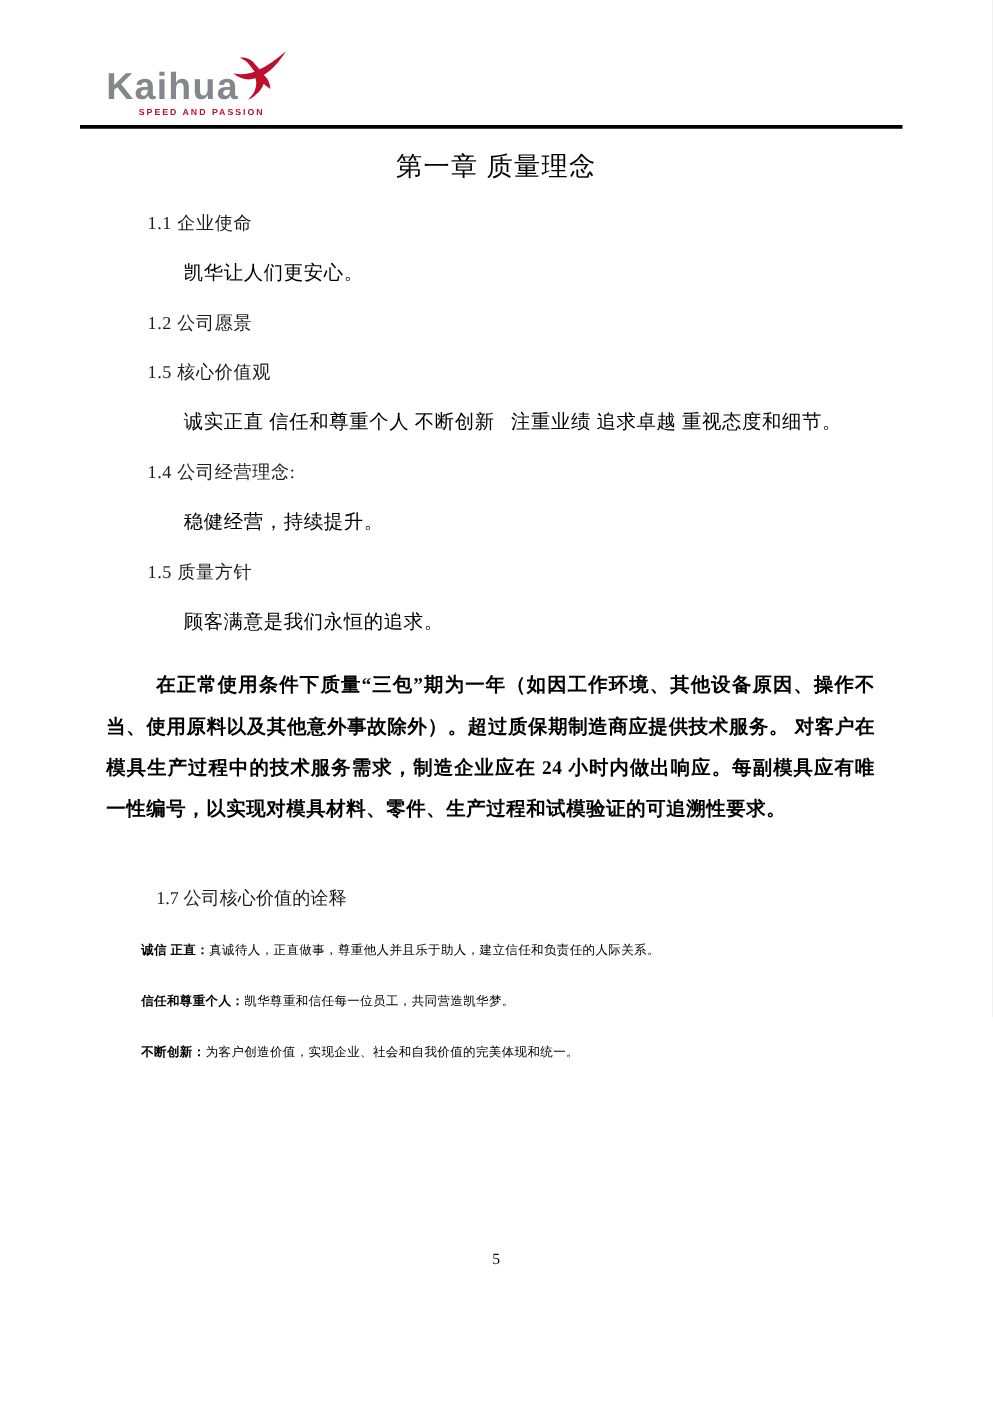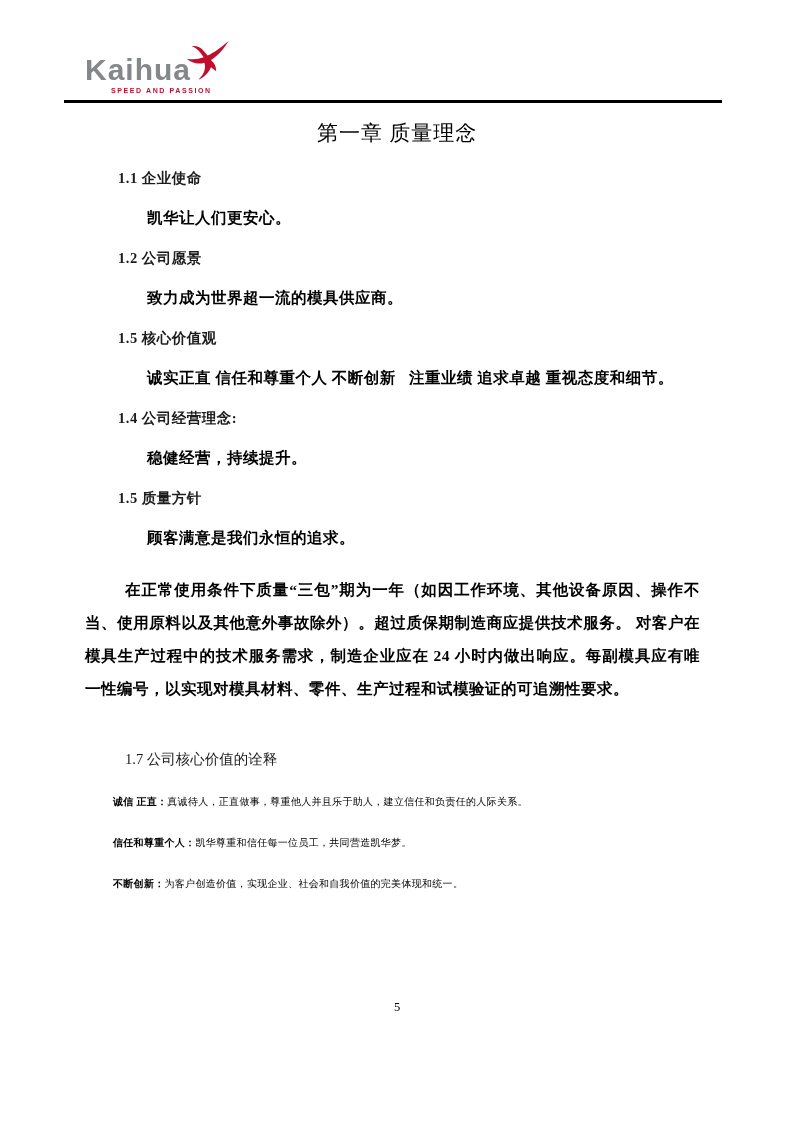--- a/index.html
+++ b/index.html
@@ -32,26 +32,26 @@
     font-size:13px; font-weight:bold; padding-bottom:5px; letter-spacing:0.5px;
   }
   
   .chapter-title {
     margin-top:16px; text-align:center;
     font-size:21px; font-weight:normal; letter-spacing:1px;
   }
   
   .content { margin:0 94px 0 85px; }
   .sec-heading {
-    margin:20px 0 0 33px; font-size:14.5px; font-weight:bold; color:#1c1c1c;
+    margin:20px 0 0 33px; font-size:14.5px; font-weight:normal; color:#1c1c1c;
     letter-spacing:0.5px;
   }
   .sec-heading.first { margin-top:22px; }
   .sec-statement {
-    margin:20px 0 0 62px; font-size:15.5px; font-weight:bold;
+    margin:20px 0 0 62px; font-size:15.5px; font-weight:normal;
     white-space:pre-wrap; letter-spacing:0.5px;
   }
   .sec16-paragraph {
     margin-top:24px; font-size:15.5px; font-weight:bold;
     line-height:33px; text-align:justify; text-indent:40px; letter-spacing:0.5px;
   }
   .sec17-heading { margin:45px 0 0 40px; font-size:14.5px; color:#1c1c1c; }
   .value-item {
     margin-top:8px; font-size:10px; line-height:33px;
     text-indent:28px; text-align:justify; letter-spacing:0.3px;
@@ -79,21 +79,20 @@
   </div>
 
   <h1 class="chapter-title">第一章 质量理念</h1>
 
   <div class="content">
 
     <p class="sec-heading first">1.1 企业使命</p>
     <p class="sec-statement">凯华让人们更安心。</p>
 
     <p class="sec-heading">1.2 公司愿景</p>
-    <p class="sec-statement">致力成为世界超一流的模具供应商。</p>
 
     <p class="sec-heading">1.5 核心价值观</p>
     <p class="sec-statement">诚实正直 信任和尊重个人 不断创新   注重业绩 追求卓越 重视态度和细节。</p>
 
     <p class="sec-heading">1.4 公司经营理念:</p>
     <p class="sec-statement">稳健经营，持续提升。</p>
 
     <p class="sec-heading">1.5 质量方针</p>
     <p class="sec-statement">顾客满意是我们永恒的追求。</p>
 

